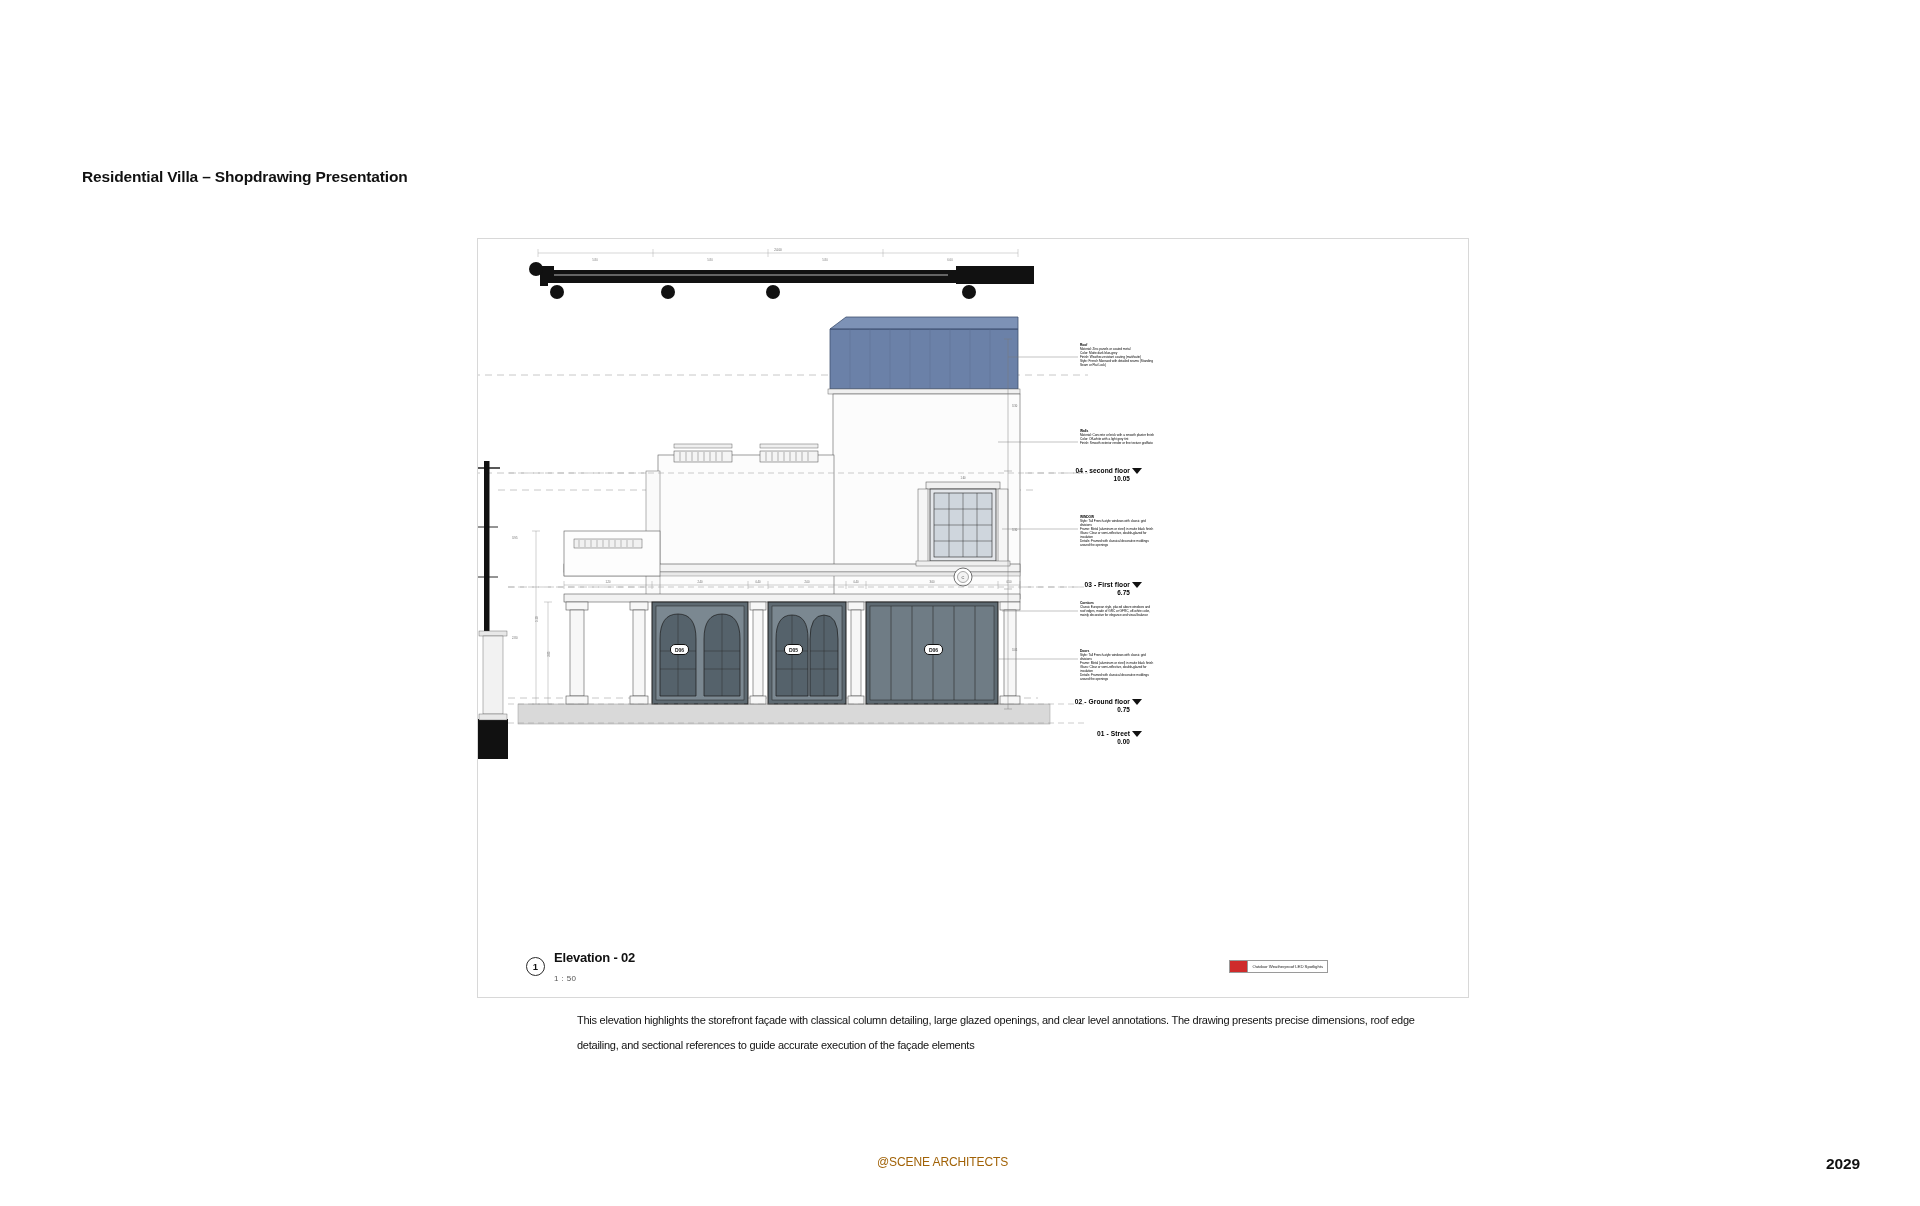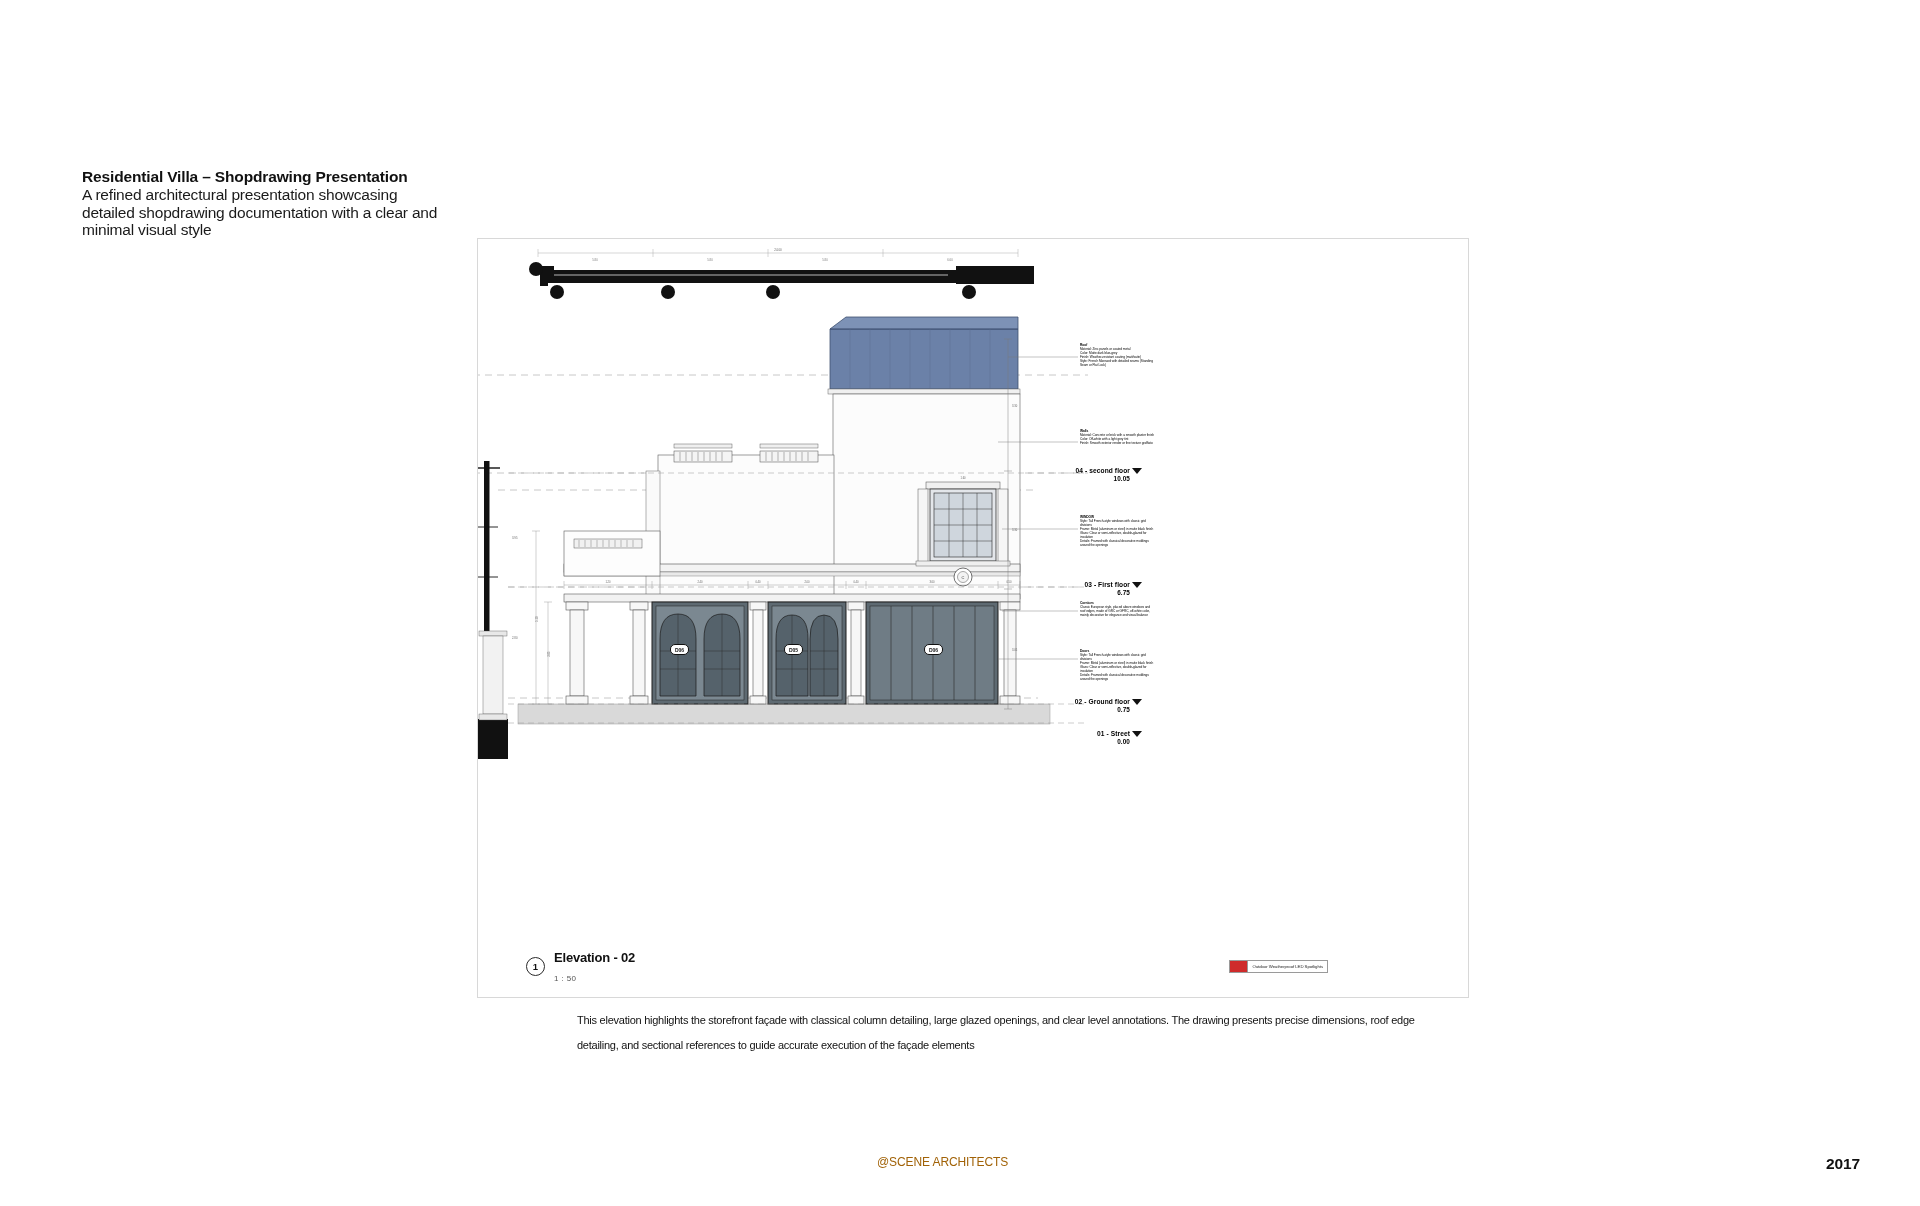--- a/index.html
+++ b/index.html
@@ -213,21 +213,20 @@
     font-weight: bold;
     letter-spacing: -0.1px;
     color: #111;
   }
 </style>
 </head>
 <body>
 
 <div id="header-block">
   <div id="header-title">Residential Villa – Shopdrawing Presentation</div>
-  <div id="header-desc">A refined architectural presentation showcasing detailed shopdrawing documentation with a clear and minimal visual style</div>
 </div>
 
 <div id="sheet">
 
   <svg id="sheet-svg" viewBox="0 0 990 758" xmlns="http://www.w3.org/2000/svg">
 
     <g>
 
       <line x1="60" y1="14" x2="540" y2="14" stroke="#999" stroke-width="0.4"></line>
       <line x1="60" y1="10" x2="60" y2="18" stroke="#999" stroke-width="0.4"></line>
@@ -578,13 +577,13 @@
 
   <div id="legend-box">
     <div id="legend-swatch" style="background: rgb(207, 43, 43);"></div>
     <div id="legend-label">Outdoor Weatherproof LED Spotlights</div>
   </div>
 </div>
 
 <div id="caption">This elevation highlights the storefront façade with classical column detailing, large glazed openings, and clear level annotations. The drawing presents precise dimensions, roof edge detailing, and sectional references to guide accurate execution of the façade elements</div>
 
 <div id="footer-brand">@SCENE ARCHITECTS</div>
-<div id="footer-year">2017</div>
+<div id="footer-year">2029</div>
 
 </body></html>

